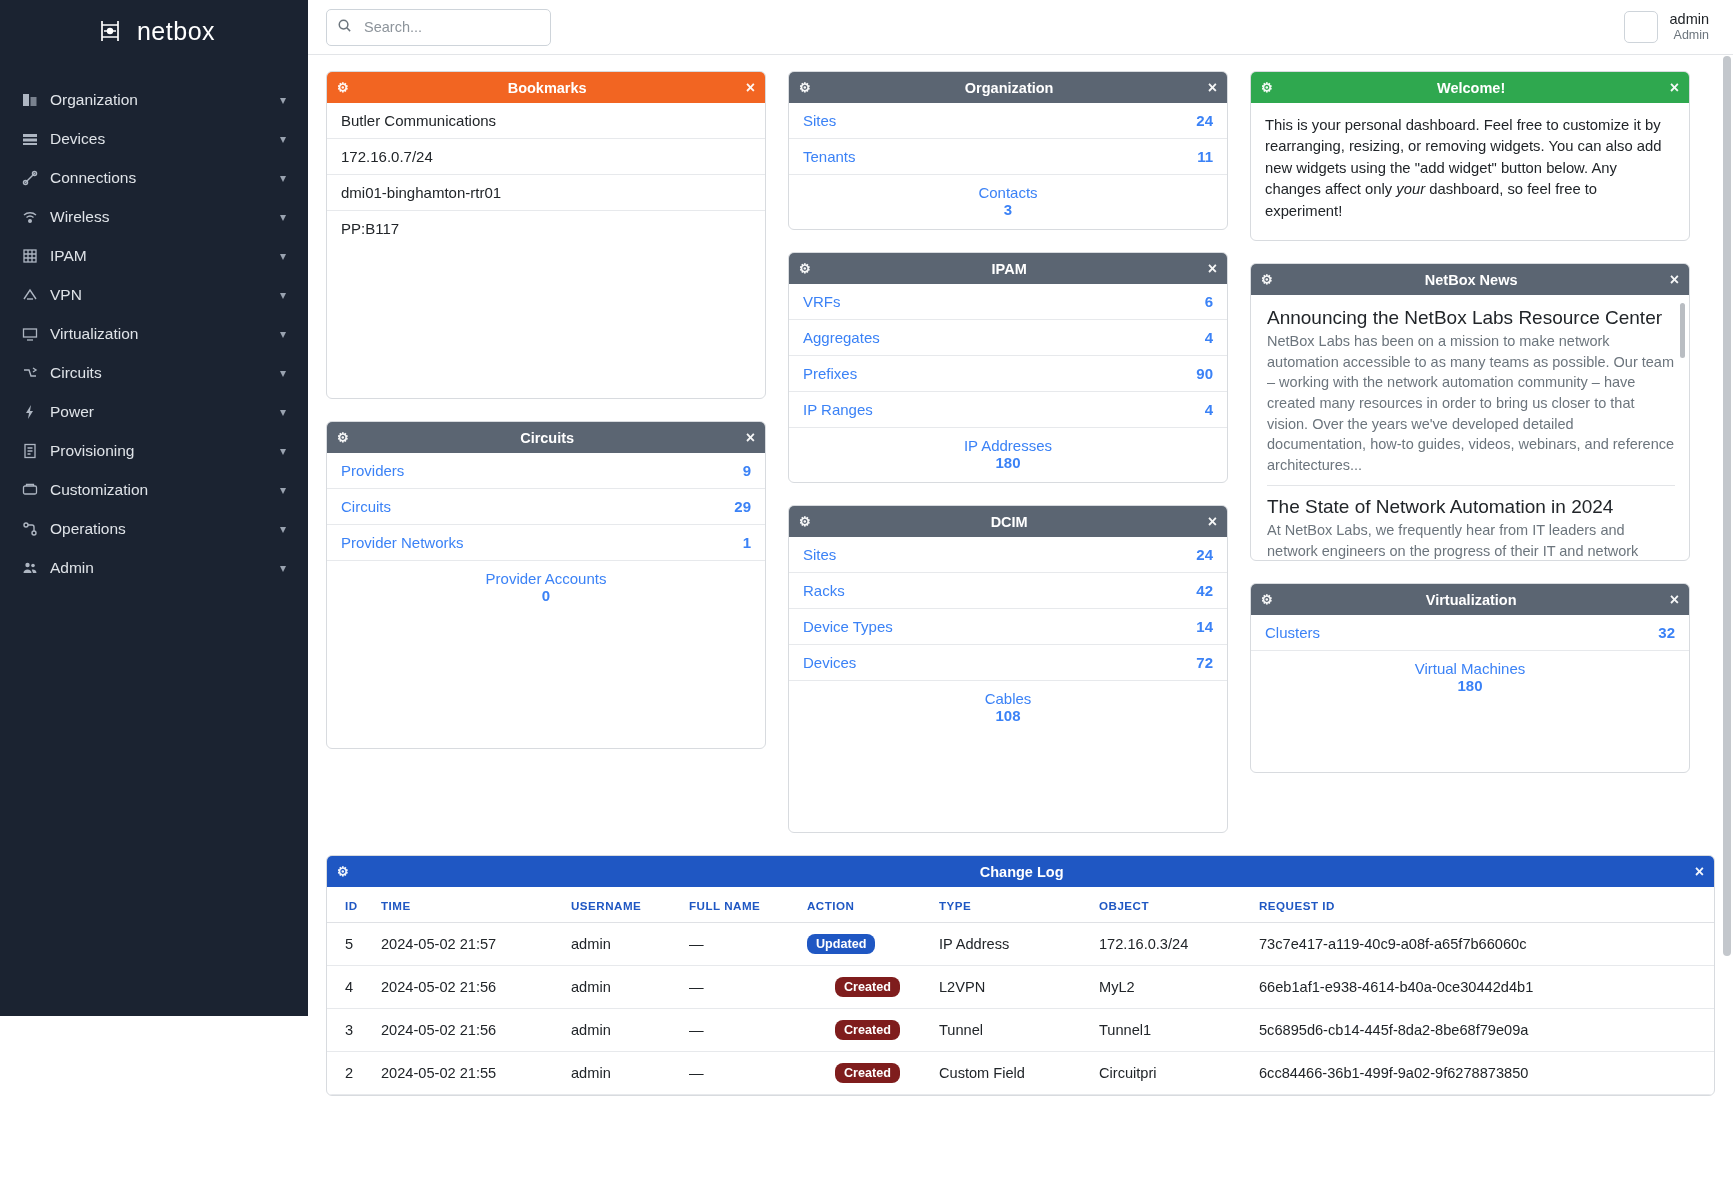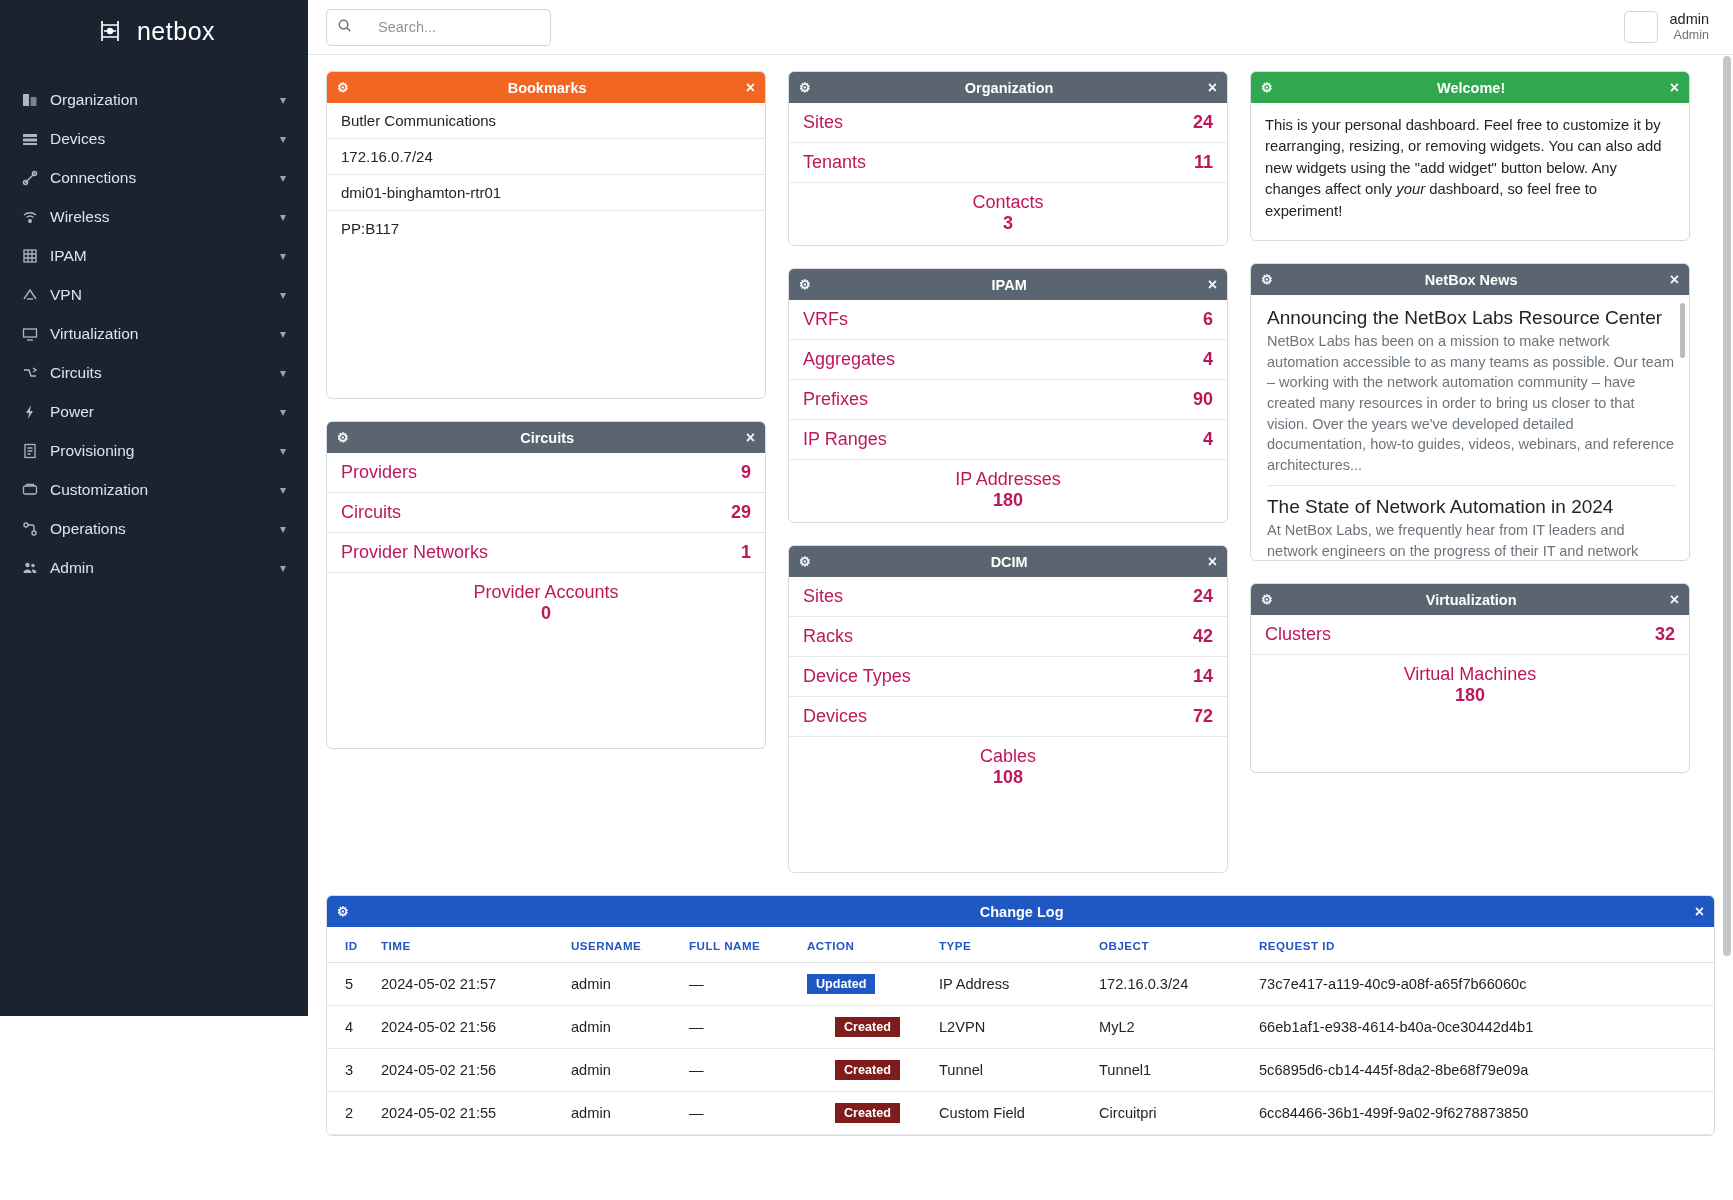--- a/index.html
+++ b/index.html
@@ -78,21 +78,21 @@
     background: #fff;
   }
   .search-box {
     width: 225px;
     height: 37px;
     border: 1px solid #ced4da;
     border-radius: 5px;
     display: flex;
     align-items: center;
     padding: 0 10px;
-    gap: 26px;
+    gap: 12px;
     color: #6c757d;
   }
   .search-box input {
     border: none;
     outline: none;
     font-size: 14.5px;
     color: #495057;
     width: 100%;
     font-family: "Liberation Sans", sans-serif;
     background: transparent;
@@ -149,23 +149,23 @@
   .wh-gear { font-size: 13px; opacity: .95; cursor: pointer; }
   .wh-title { flex: 1; text-align: center; }
   .wh-close { font-size: 16px; cursor: pointer; opacity: .95; }
 
   .list { padding: 0 0 2px 0; }
   .list-row {
     display: flex;
     align-items: center;
     justify-content: space-between;
     padding: 9px 14px;
-    font-size: 18px;
+    font-size: 15px;
     border-bottom: 1px solid #e7e9ec;
-    color: #be185d;
+    color: #3b82f6;
   }
   .list-row:last-child { border-bottom: none; flex-direction: column; }
   .list-row .val { font-weight: 700; }
 
   .bookmark-row {
     padding: 9px 14px;
     font-size: 15px;
     border-bottom: 1px solid #e7e9ec;
     color: #212529;
   }
@@ -224,21 +224,21 @@
     padding: 11px 8px;
     border-bottom: 1px solid #e7e9ec;
     color: #212529;
     white-space: nowrap;
   }
   table.cl th:first-child, table.cl td:first-child { padding-left: 18px; }
   .lnk { color: #1f57c3; }
   .badge {
     display: inline-block;
     padding: 3px 9px;
-    border-radius: 0;
+    border-radius: 8px;
     font-size: 12.6px;
     font-weight: 700;
     color: #fff;
   }
   .badge.updated { background: #1f57c3; }
   .badge.created { background: #7f1d1d; margin-left: 28px; }
   .dash-sep { color: #6c757d; }
 
   
   .page-scroll {

